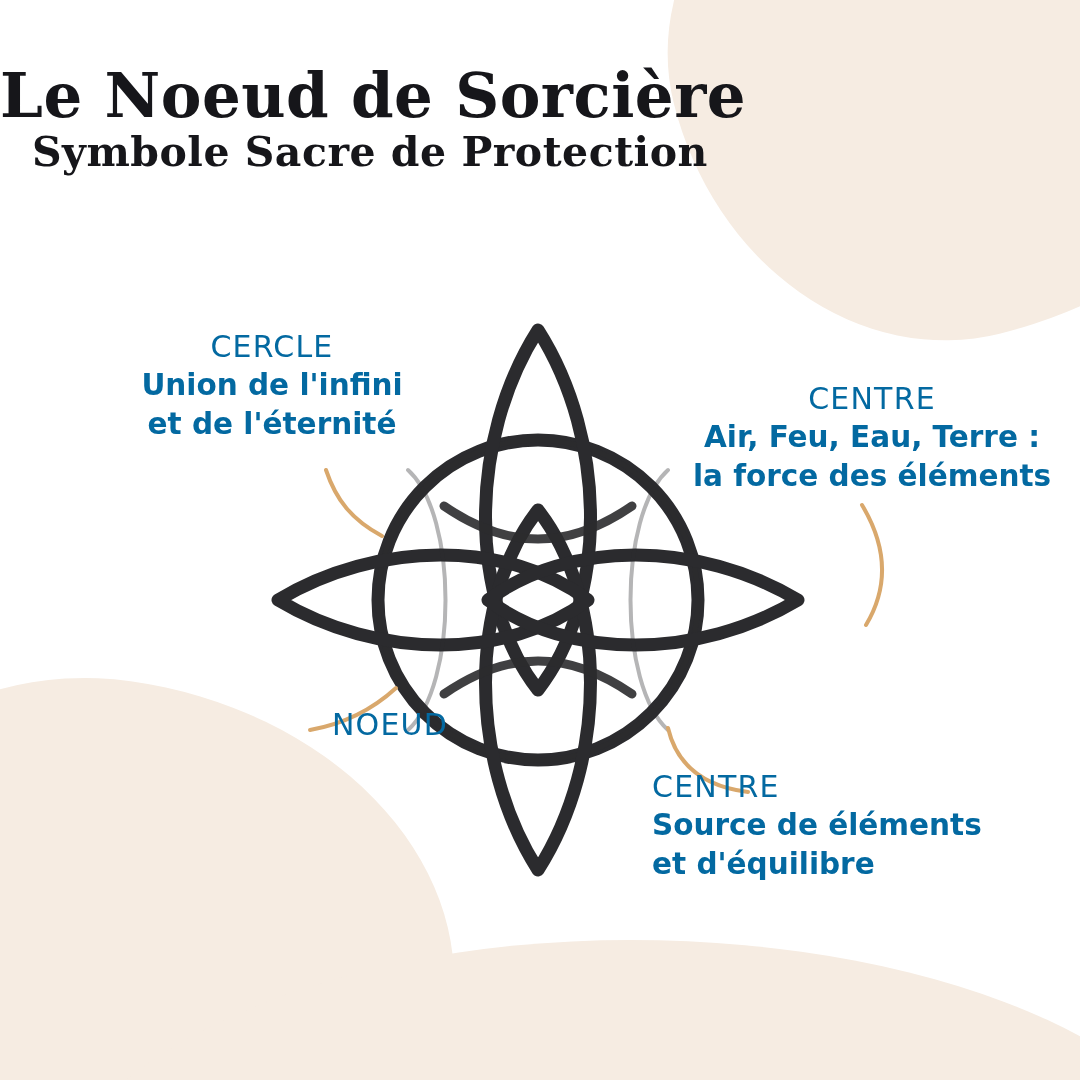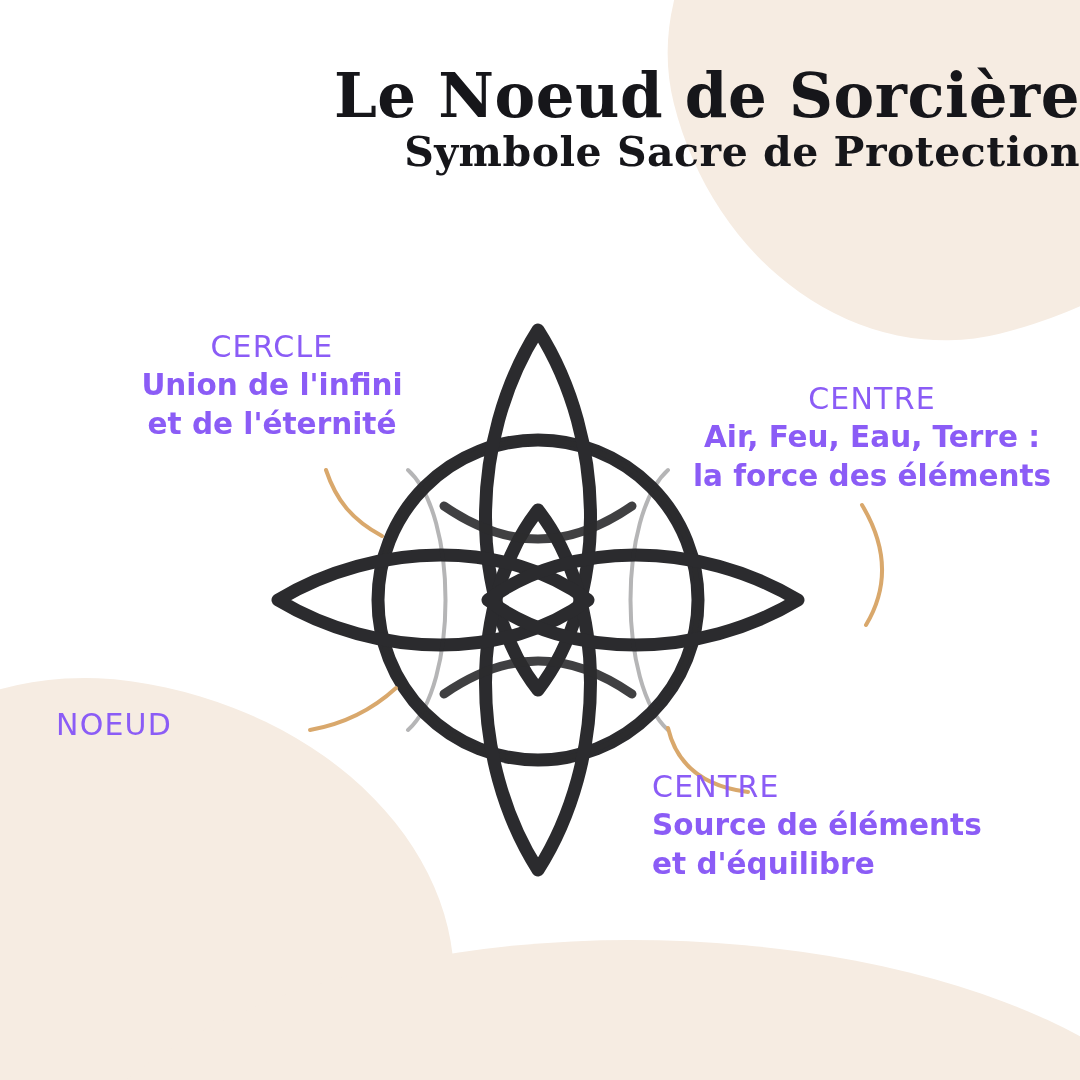--- a/index.html
+++ b/index.html
@@ -44,21 +44,21 @@
     height: 470px;
     border-radius: 50% 50% 46% 54% / 62% 58% 42% 38%;
   }
 
   
   .title-wrap {
     position: absolute;
     top: 62px;
     left: 0;
     width: 1080px;
-    text-align: right;
+    text-align: left;
     z-index: 4;
   }
   .title-line {
     font-family: "DejaVu Serif", serif;
     font-weight: 700;
     color: #16161a;
     letter-spacing: 0.5px;
     line-height: 1.12;
   }
   .title-line.l1 { font-size: 61px; }
@@ -72,21 +72,21 @@
     width: 560px;
     height: 600px;
     z-index: 2;
   }
   .symbol svg { display: block; width: 100%; height: 100%; }
 
   
   .ann {
     position: absolute;
     z-index: 5;
-    color: #8b5cf6;
+    color: #0369a1;
   }
   .ann .ann-title {
     font-size: 30px;
     letter-spacing: 1.2px;
     line-height: 1.25;
     font-weight: 400;
   }
   .ann .ann-body {
     font-size: 29.5px;
     line-height: 1.35;
@@ -103,21 +103,21 @@
   .ann-pointes {
     left: 672px;
     top: 380px;
     width: 400px;
     text-align: center;
   }
   .ann-noeud {
     left: 56px;
     top: 706px;
     width: 392px;
-    text-align: left;
+    text-align: right;
   }
   .ann-centre {
     left: 652px;
     top: 768px;
     width: 400px;
     text-align: left;
   }
 
   
   .connectors {

